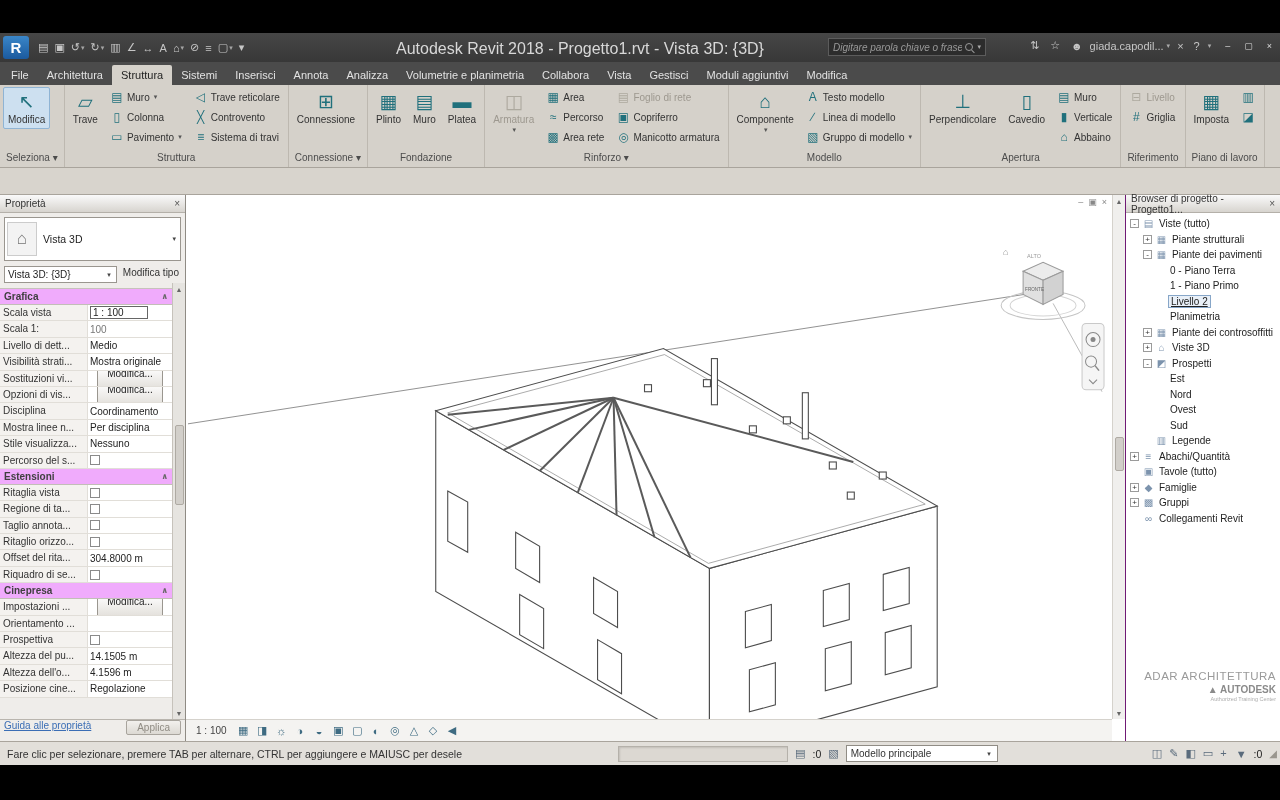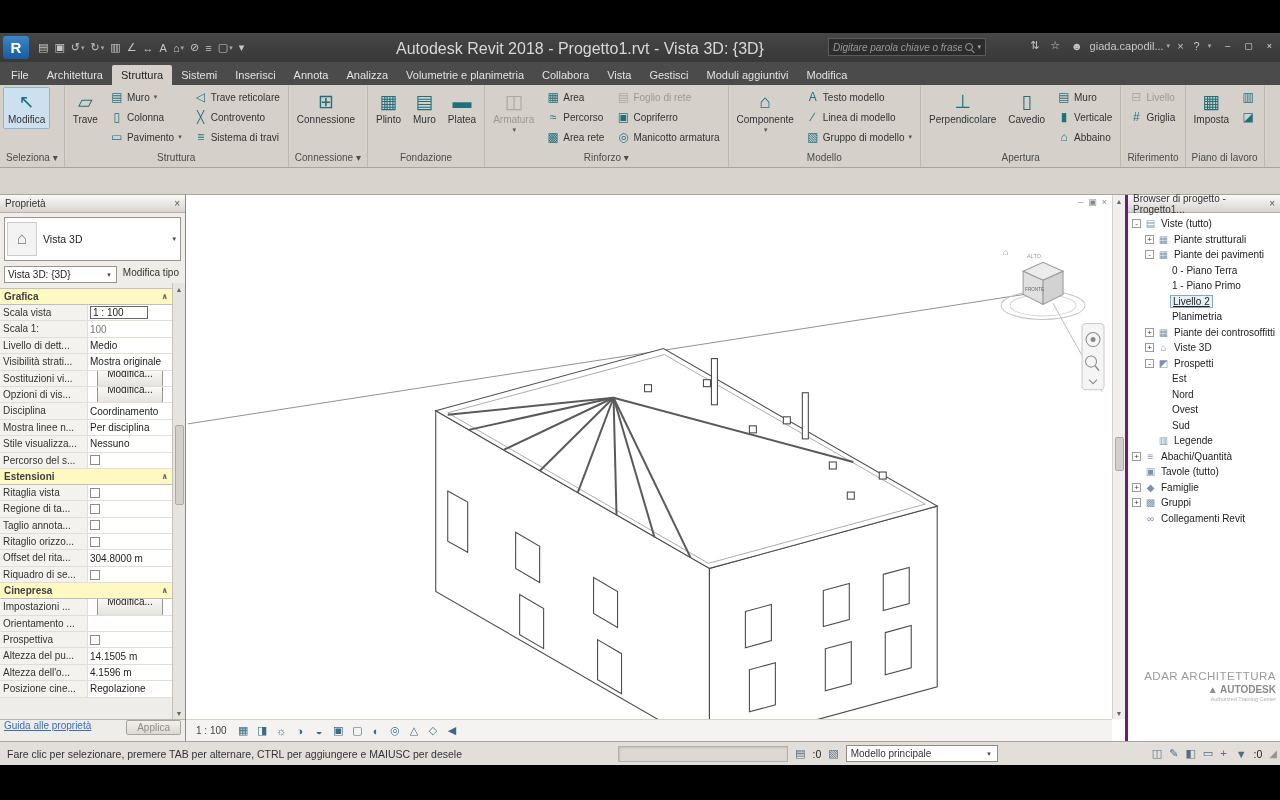--- a/index.html
+++ b/index.html
@@ -46,21 +46,21 @@
 .phead{height:18px;background:linear-gradient(#fafafa,#d7d4cf);border-bottom:1px solid #b4b0a9;display:flex;align-items:center;padding:8px 5px;color:#333;flex:none}
 .px{margin-left:auto;color:#555;font-size:10px}
 .typesel{margin:4px 4px 2px;background:#fff;border:1px solid #9a968f;height:44px;display:flex;align-items:center;padding:2px;flex:none}
 .house{width:30px;height:34px;background:#f3f3f3;border:1px solid #ccc;display:flex;align-items:center;justify-content:center;font-size:17px;color:#777;margin-right:6px}
 .tname{flex:1;color:#222;font-size:10.5px}
 .tarrow{font-size:7px;color:#444;padding:0 2px}
 .selrow{display:flex;align-items:flex-start;margin:3px 4px;gap:4px;flex:none}
 .instsel{flex:1;background:#fff;border:1px solid #9a968f;height:17px;display:flex;align-items:center;padding:0 3px;color:#222}
 .edittype{white-space:nowrap;color:#333;padding:1px 2px}
 .pgrid{flex:1;overflow:hidden;margin:2px 13px 0 0;border-top:1px solid #c6c2bb}
-.psec{display:flex;align-items:center;background:#fef9c3;border-bottom:1px solid #c2beb7;height:16px;padding:0 4px;font-weight:bold;color:#3f3f3f}
+.psec{display:flex;align-items:center;background:#f0abfc;border-bottom:1px solid #c2beb7;height:16px;padding:0 4px;font-weight:bold;color:#3f3f3f}
 .car{margin-left:auto;font-size:8px;color:#666}
 .prow{display:flex;height:16.4px;border-bottom:1px solid #e1ded8;background:#fff}
 .pl{width:88px;padding:2px 3px;background:#f4f2ef;border-right:1px solid #e1ded8;color:#333;white-space:nowrap;overflow:hidden;flex:none}
 .pv{flex:1;padding:1px 2px;display:flex;align-items:center;color:#222;overflow:hidden;white-space:nowrap}
 .pv-field{border:1px solid #666;background:#fff;padding:0 2px;height:13px;line-height:12px;min-width:58px}
 .pv-btn{border:1px solid #9a968f;background:linear-gradient(#fdfdfd,#e2dfda);padding:0 9px;height:23px;line-height:12px;border-radius:2px;margin:0 auto}
 .pv-check{width:10px;height:10px;border:1px solid #8a8a8a;background:#fff;display:inline-block}
 .pv-text.dim{color:#787878}
 .pscroll{position:absolute;right:0;top:88px;bottom:22px;width:13px;background:#e6e4e0;border-left:1px solid #c6c2bb;display:flex;flex-direction:column;align-items:center;font-size:7px;color:#666}
 .thumb{width:9px;background:#d2cfca;border:1px solid #aeaaa3;border-radius:2px}
@@ -72,21 +72,21 @@
 
 .canvas{flex:1;background:#fff;position:relative;overflow:hidden}
 .canvas svg{position:absolute;left:0;top:0;width:100%;height:100%}
 .winctl{position:absolute;top:2px;right:18px;display:flex;gap:5px;font-size:9px;color:#888}
 .vscroll{position:absolute;right:0;top:0;bottom:22px;width:13px;background:#f0efed;border-left:1px solid #d5d2cc;display:flex;flex-direction:column;align-items:center;font-size:7px;color:#666}
 .vscroll .thumb{height:34px;margin-top:230px}
 .viewbar{position:absolute;left:0;bottom:0;right:13px;height:22px;background:#f4f3f1;border-top:1px solid #d5d2cc;display:flex;align-items:center;padding:0 4px;gap:2px;font-size:10px;color:#444}
 .vb-scale{padding:1px 5px;white-space:nowrap;border:1px solid transparent}
 .vb-ico{width:17px;text-align:center;font-size:11px;color:#3e6b82}
 
-.browser{width:155px;background:#fff;border-left:3px solid #701a75;display:flex;flex-direction:column;font-size:10px;position:relative}
+.browser{width:155px;background:#fff;border-left:1px solid #701a75;display:flex;flex-direction:column;font-size:10px;position:relative}
 .btree{flex:1;padding-top:3px;overflow:hidden}
 .titem{display:flex;align-items:center;height:15.5px;white-space:nowrap;color:#222}
 .exp{width:9px;height:9px;border:1px solid #9b9b9b;background:#fff;font-size:8px;line-height:7px;text-align:center;color:#333;margin-right:3px;flex:none}
 .exp-sp{width:12px;flex:none}
 .ticon{width:13px;font-size:10px;color:#7c93ad;margin-right:2px;text-align:center;flex:none}
 .tlabel{padding:0 2px;overflow:hidden}
 .titem.selected .tlabel{background:#e9f0f8;border:1px solid #87a6c8}
 .wm{position:absolute;right:4px;bottom:38px;text-align:right;color:#9a9a9a;line-height:1.25}
 .wm1{font-size:11.5px;letter-spacing:.5px}
 .wm2{font-size:10px;font-weight:bold;color:#8a8a8a}

